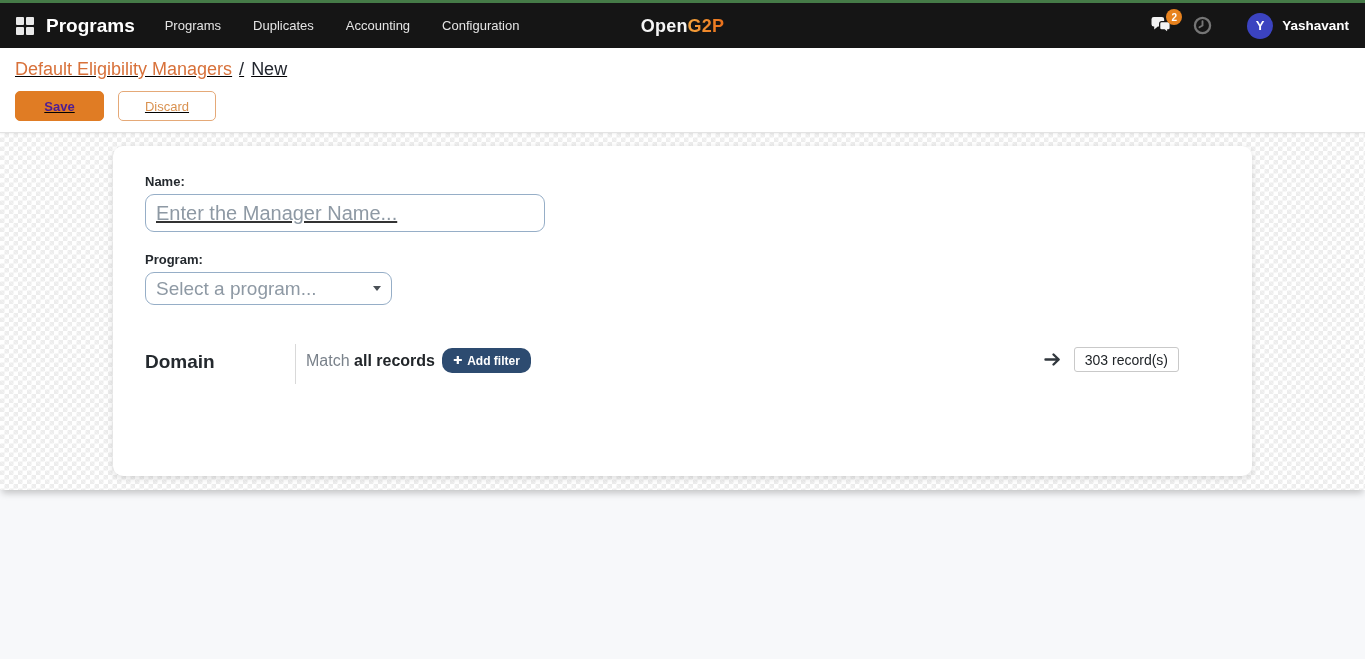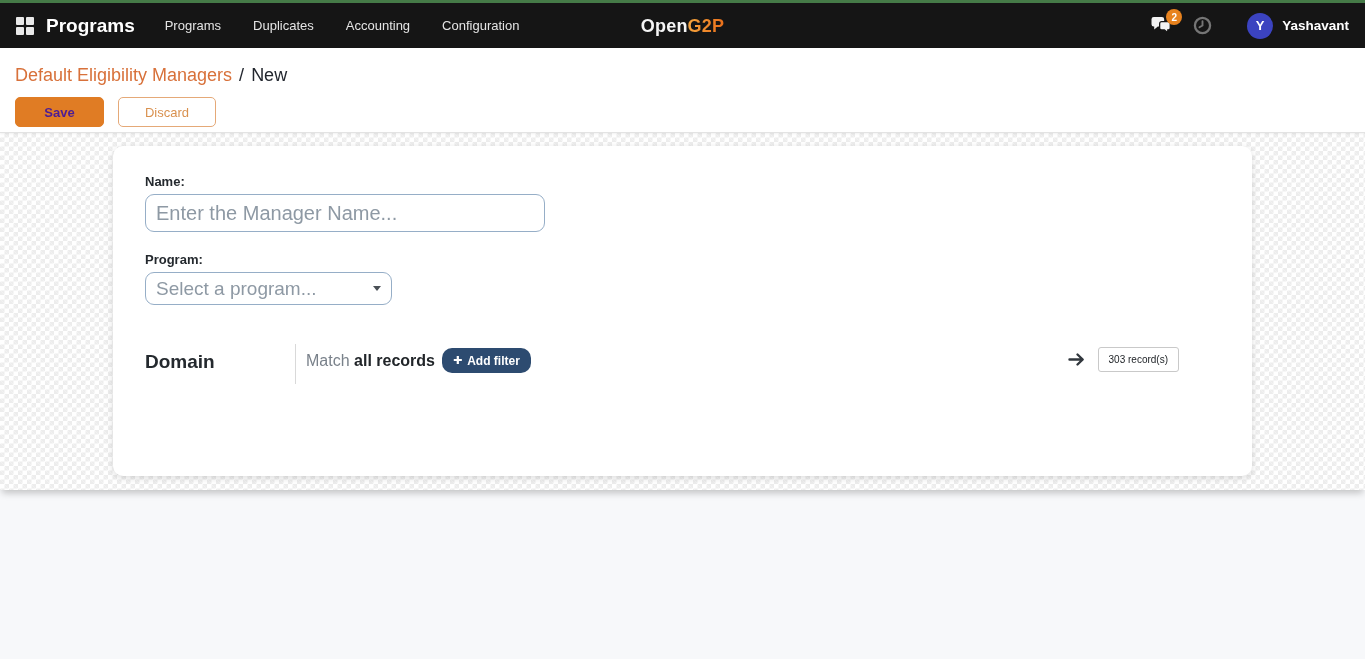--- a/index.html
+++ b/index.html
@@ -33,23 +33,23 @@
   .badge { position: absolute; top: -7px; right: -10px; background: #e7821e; color: #fff;
            min-width: 16px; height: 16px; border-radius: 8px; font-size: 10px; font-weight: 700;
            display: flex; align-items: center; justify-content: center; padding: 0 4px; }
   .user-menu { display: flex; align-items: center; gap: 9px; cursor: pointer; margin-left: 14px; }
   .avatar { width: 26px; height: 26px; border-radius: 50%; background: #3b43c0; color: #fff;
             font-size: 13px; font-weight: 700; display: flex; align-items: center; justify-content: center; }
   .user-name { font-size: 13.5px; color: #fff; font-weight: 600; }
 
   
   .control-panel {
-    background: #fff; padding: 17px 15px 10px 15px; height: 85px;
+    background: #fff; padding: 11px 15px 10px 15px; height: 85px;
     border-bottom: 1px solid #e3e3e3; box-shadow: 0 1px 2px rgba(0,0,0,.06);
-    position: relative; z-index: 3;
+    position: relative; z-index: 3; text-decoration: underline;
   }
   .breadcrumb { font-size: 18px; color: #22262e; display: flex; gap: 7px; align-items: baseline; }
   .bc-link { color: #d8713a; text-decoration: none; cursor: pointer; }
   .bc-sep { color: #22262e; }
   .bc-current { color: #22262e; }
   .cp-buttons { margin-top: 11px; display: flex; gap: 14px; }
   .btn-save {
     background: #e07c24; color: #4c1d95; border: 1px solid #e07c24; border-radius: 5px;
     width: 89px; height: 30px; font-size: 13px; font-weight: 700; cursor: pointer;
     font-family: inherit;
@@ -74,21 +74,21 @@
   .card {
     width: 1139px; height: 330px; margin: 0 auto; position: relative; top: 13px;
     background: #fff; border-radius: 10px; box-shadow: 0 2px 7px rgba(0,0,0,.14);
     padding: 28px 0 0 32px;
   }
   .field-group { margin-bottom: 20px; }
   .field-group label { display: block; font-size: 13px; font-weight: 700; color: #24292e; margin-bottom: 5px; }
   .name-input {
     width: 400px; height: 38px; border: 1px solid #96aec7; border-radius: 9px;
     font-size: 20px; color: #333; padding: 0 10px; outline: none;
-    font-family: inherit; background: #fff;
+    font-family: inherit; background: #fff; text-decoration: underline;
   }
   .name-input::placeholder { color: #8e99a4; opacity: 1; }
   .o-select {
     width: 247px; height: 33px; border: 1px solid #96aec7; border-radius: 9px;
     display: flex; align-items: center; padding: 0 10px; cursor: pointer; background: #fff;
   }
   .select-placeholder { font-size: 19px; color: #8e99a4; flex: 1; white-space: nowrap; overflow: hidden; }
   .caret-down { width: 0; height: 0; border-left: 4.5px solid transparent; border-right: 4.5px solid transparent;
                 border-top: 5px solid #4a5056; margin-left: 6px; }
 
@@ -103,21 +103,21 @@
     background: #2d4b70; color: #fff; border: none; border-radius: 10px;
     height: 25px; padding: 0 11px; font-size: 12px; font-weight: 700; cursor: pointer;
     display: inline-flex; align-items: center; gap: 5px; margin-left: 2px;
     font-family: inherit;
   }
   .plus-icon { font-size: 11px; line-height: 1; }
   .domain-right { margin-left: auto; margin-right: 73px; display: flex; align-items: center; gap: 13px; padding-top: 3px; }
   .arrow-right { display: flex; align-items: center; }
   .btn-records {
     background: #fff; border: 1px solid #c9c9c9; border-radius: 3px; height: 25px;
-    padding: 0 10px; font-size: 10px; color: #212529; cursor: pointer; font-family: inherit;
+    padding: 0 10px; font-size: 14px; color: #212529; cursor: pointer; font-family: inherit;
   }
 
   
   .footer-area { height: 169px; background: #f7f8fa; position: relative; z-index: 1; }
 </style>
 </head>
 <body>
 
 <nav class="navbar">
   <button class="apps-btn">

